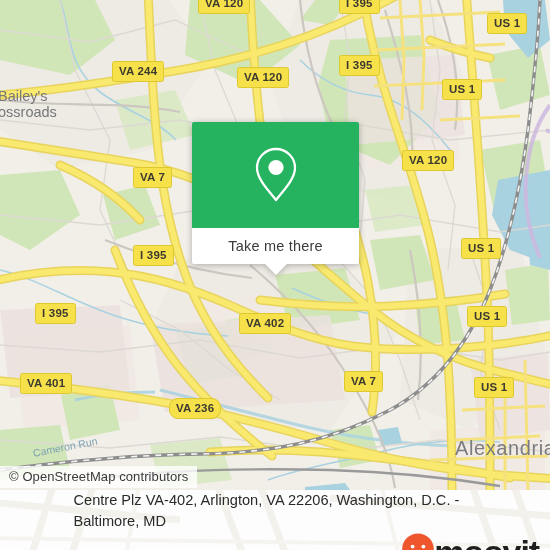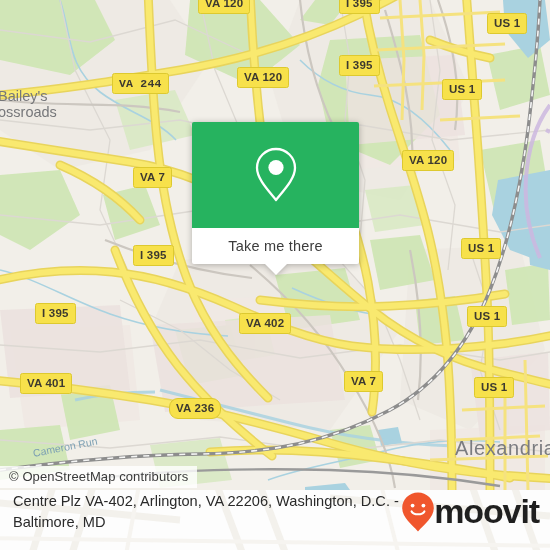--- a/index.html
+++ b/index.html
@@ -137,20 +137,21 @@
     overflow: hidden;
   }
   #footer-bg { position:absolute; left:0; top:0; }
   #footer-inner {
     position: relative;
     height: 60px;
     display: flex;
     align-items: center;
     padding: 0 11px 16px 13px;
     box-sizing: border-box;
+    flex-direction: column;
   }
   #footer-text {
     font-size: 14.6px;
     line-height: 21px;
     color: #2a2a2a;
     max-width: 405px;
     letter-spacing: 0;
   }
   #brand {
     margin-left: auto;
@@ -341,21 +342,21 @@
       <div>Bailey's</div>
       <div>ossroads</div>
     </div>
 
     <div class="map-place place-big" style="left:455px; top:437px;">Alexandria</div>
 
     <div class="water-label" style="left:33px; top:447px; transform:rotate(-11deg); transform-origin:left center;">Cameron Run</div>
 
     <div class="shield" style="left:198px; top:-7px;">VA 120</div>
     <div class="shield" style="left:339px; top:-7px;">I 395</div>
-    <div class="shield" style="left:112px; top:73px;font-family:Liberation Mono, monospace;">VA 244</div>
+    <div class="shield" style="left:112px; top:61px;">VA 244</div>
     <div class="shield" style="left:237px; top:67px;">VA 120</div>
     <div class="shield" style="left:487px; top:13px;">US 1</div>
     <div class="shield" style="left:442px; top:79px;">US 1</div>
     <div class="shield" style="left:339px; top:55px;">I 395</div>
     <div class="shield" style="left:402px; top:150px;">VA 120</div>
     <div class="shield" style="left:133px; top:167px;">VA 7</div>
     <div class="shield" style="left:133px; top:245px;">I 395</div>
     <div class="shield" style="left:461px; top:238px;">US 1</div>
     <div class="shield" style="left:35px;  top:303px;">I 395</div>
     <div class="shield" style="left:467px; top:306px;">US 1</div>

